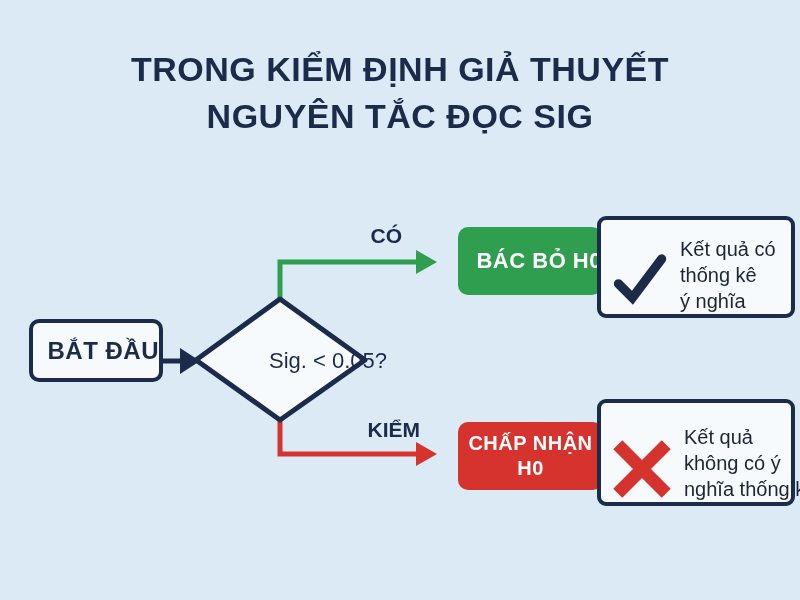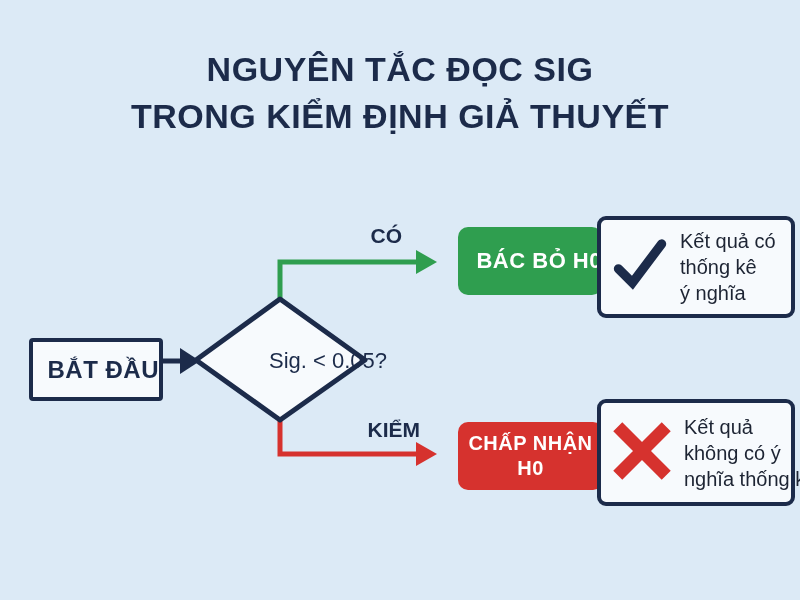--- a/index.html
+++ b/index.html
@@ -41,24 +41,24 @@
 
   .node {
     position: absolute;
     display: flex;
     align-items: center;
     justify-content: flex-end;
     text-align: center;
     margin-left: 23px;
   }
   .start-box {
-    left: 6px; top: 338px; width: 134px; height: 63px;
+    left: 6px; top: 319px; width: 134px; height: 63px;
     background: var(--box_fill);
     border: 4px solid var(--navy);
-    border-radius: 4px;
+    border-radius: 10px;
     color: var(--navy);
     font-weight: bold;
     font-size: 24px;
     letter-spacing: 0.5px;
   }
   .decision-label {
     left: 196px; top: 300px; width: 168px; height: 121px;
     color: var(--navy);
     font-weight: normal;
     font-size: 22px;
@@ -92,21 +92,21 @@
     letter-spacing: 0.5px;
     padding: 16px 10px;
   }
 
   .result-box {
     position: absolute;
     background: var(--box_fill);
     border: 4px solid var(--navy);
     border-radius: 9px;
     display: flex;
-    align-items: center;
+    align-items: flex-end;
     gap: 13px;
     padding: 0 12px;
   }
   .result-yes { left: 597px; top: 216px; width: 198px; height: 102px; }
   .result-no  { left: 597px; top: 399px; width: 198px; height: 107px; }
   .result-text {
     color: var(--ink);
     font-size: 20px;
     font-weight: 500;
     line-height: 1.3;
@@ -114,22 +114,22 @@
     white-space: nowrap;
   }
   .result-icon { flex: 0 0 auto; }
 </style>
 </head>
 <body>
 
 <div class="stage">
 
   <div class="title">
+    <div>TRONG KIỂM ĐỊNH GIẢ THUYẾT</div>
     <div>NGUYÊN TẮC ĐỌC SIG</div>
-    <div>TRONG KIỂM ĐỊNH GIẢ THUYẾT</div>
   </div>
 
   <svg class="wires" viewBox="0 0 800 600">
 
     <line class="stroke-navy" x1="141" y1="361" x2="181" y2="361" stroke-width="5"></line>
     <polygon class="fill-navy" points="180,348 200,361 180,374"></polygon>
 
     <polyline class="stroke-green" points="280,301 280,262 417,262" stroke-width="5"></polyline>
     <polygon class="fill-green" points="416,250 437,262 416,274"></polygon>
 

